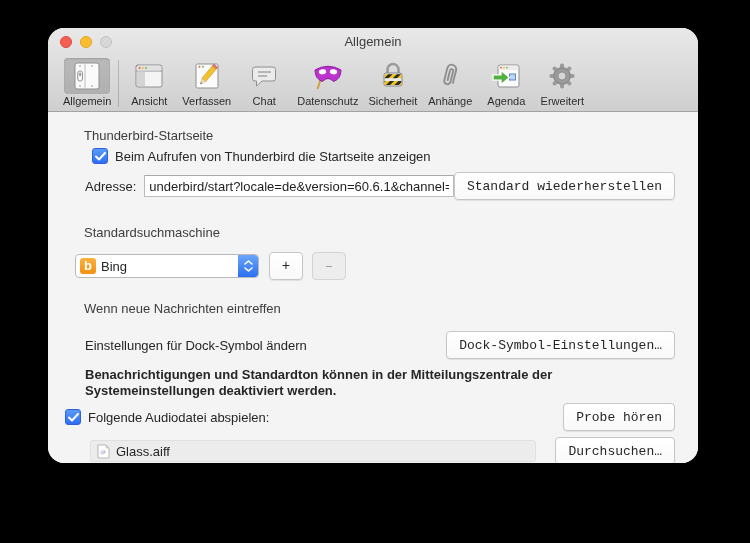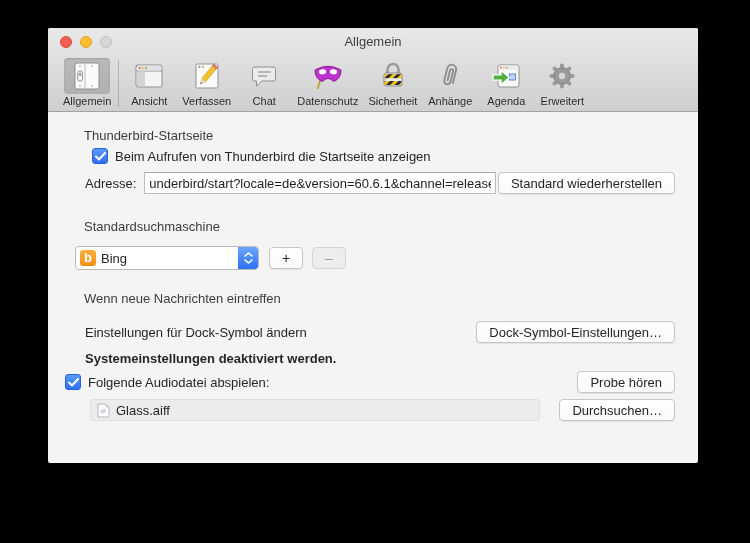--- a/index.html
+++ b/index.html
@@ -3,21 +3,21 @@
 <meta charset="utf-8">
 <style>
   html,body{margin:0;padding:0;}
   body{
     width:750px;height:543px;background:#000;position:relative;overflow:hidden;
     font-family:"Liberation Sans","DejaVu Sans",sans-serif;
     -webkit-font-smoothing:antialiased;
   }
   .window{
     position:absolute;left:48px;top:28px;width:650px;height:435px;
-    border-radius:2px;overflow:hidden;
+    border-radius:16px;overflow:hidden;
     box-shadow:0 18px 45px rgba(0,0,0,.75),0 0 1px rgba(0,0,0,.5);
     background:#f4f4f4;
   }
   
   .chrome{
     background:linear-gradient(#e9e9e9,#cfcfcf);
     border-bottom:1px solid #a2a2a2;
   }
   .titlebar{height:27px;position:relative;display:flex;align-items:center;}
   .lights{position:absolute;left:12px;top:8px;display:flex;gap:8px;}
@@ -46,25 +46,25 @@
   }
   .cb-label{margin-left:7px;}
   .field{
     background:#fff;border:1px solid #bcbcbc;border-top-color:#a9a9a9;
     height:22px;box-sizing:border-box;border-radius:1px;
     font-size:13px;color:#1e1e1e;display:flex;align-items:center;
     white-space:nowrap;overflow:hidden;
   }
   input.field{padding:0 4px;outline:none;font-family:"Liberation Sans","DejaVu Sans",sans-serif;}
   .btn{
-    height:22px;box-sizing:border-box;border:1px solid #c6c6c6;border-radius:4px;
+    height:28px;box-sizing:border-box;border:1px solid #c6c6c6;border-radius:4px;
     background:linear-gradient(#ffffff,#f9f9f9);
     box-shadow:0 1px 1px rgba(0,0,0,.08);
     font-size:13px;color:#262626;display:flex;align-items:center;justify-content:center;
-    padding:0 12px;white-space:nowrap;cursor:default;
+    padding:0 12px;white-space:nowrap;cursor:default;font-family:Liberation Mono, monospace;
   }
   .btn.small{width:34px;padding:0;font-size:14px;}
   .btn.disabled{background:#ededed;color:#9e9e9e;border-color:#d4d4d4;box-shadow:none;}
   .rightbtn{margin-left:auto;}
   
   .dropdown{
     width:184px;height:24px;box-sizing:border-box;background:#fff;
     border:1px solid #b9b9b9;border-radius:4px;display:flex;align-items:center;
     overflow:hidden;cursor:default;
   }
@@ -283,20 +283,21 @@
     </div>
 
     <div class="heading" style="margin-top:21px;">Wenn neue Nachrichten eintreffen</div>
 
     <div class="row" style="margin-top:14px;margin-left:37px;">
       <span>Einstellungen für Dock-Symbol ändern</span>
       <button class="btn rightbtn">Dock-Symbol-Einstellungen…</button>
     </div>
 
     <div class="notice">
+      <span style="display:block;">Benachrichtigungen und Standardton können in der Mitteilungszentrale der</span>
       <span style="display:block;">Systemeinstellungen deaktiviert werden.</span>
     </div>
 
     <div class="row" style="margin-top:4px;margin-left:17px;">
       <span class="checkbox">
         <svg width="11" height="9" viewBox="0 0 11 9">
           <polyline points="1,4.5 4,7.5 10,1" fill="none" stroke="#fff" stroke-width="2" stroke-linecap="round" stroke-linejoin="round"></polyline>
         </svg>
       </span>
       <span class="cb-label">Folgende Audiodatei abspielen:</span>

